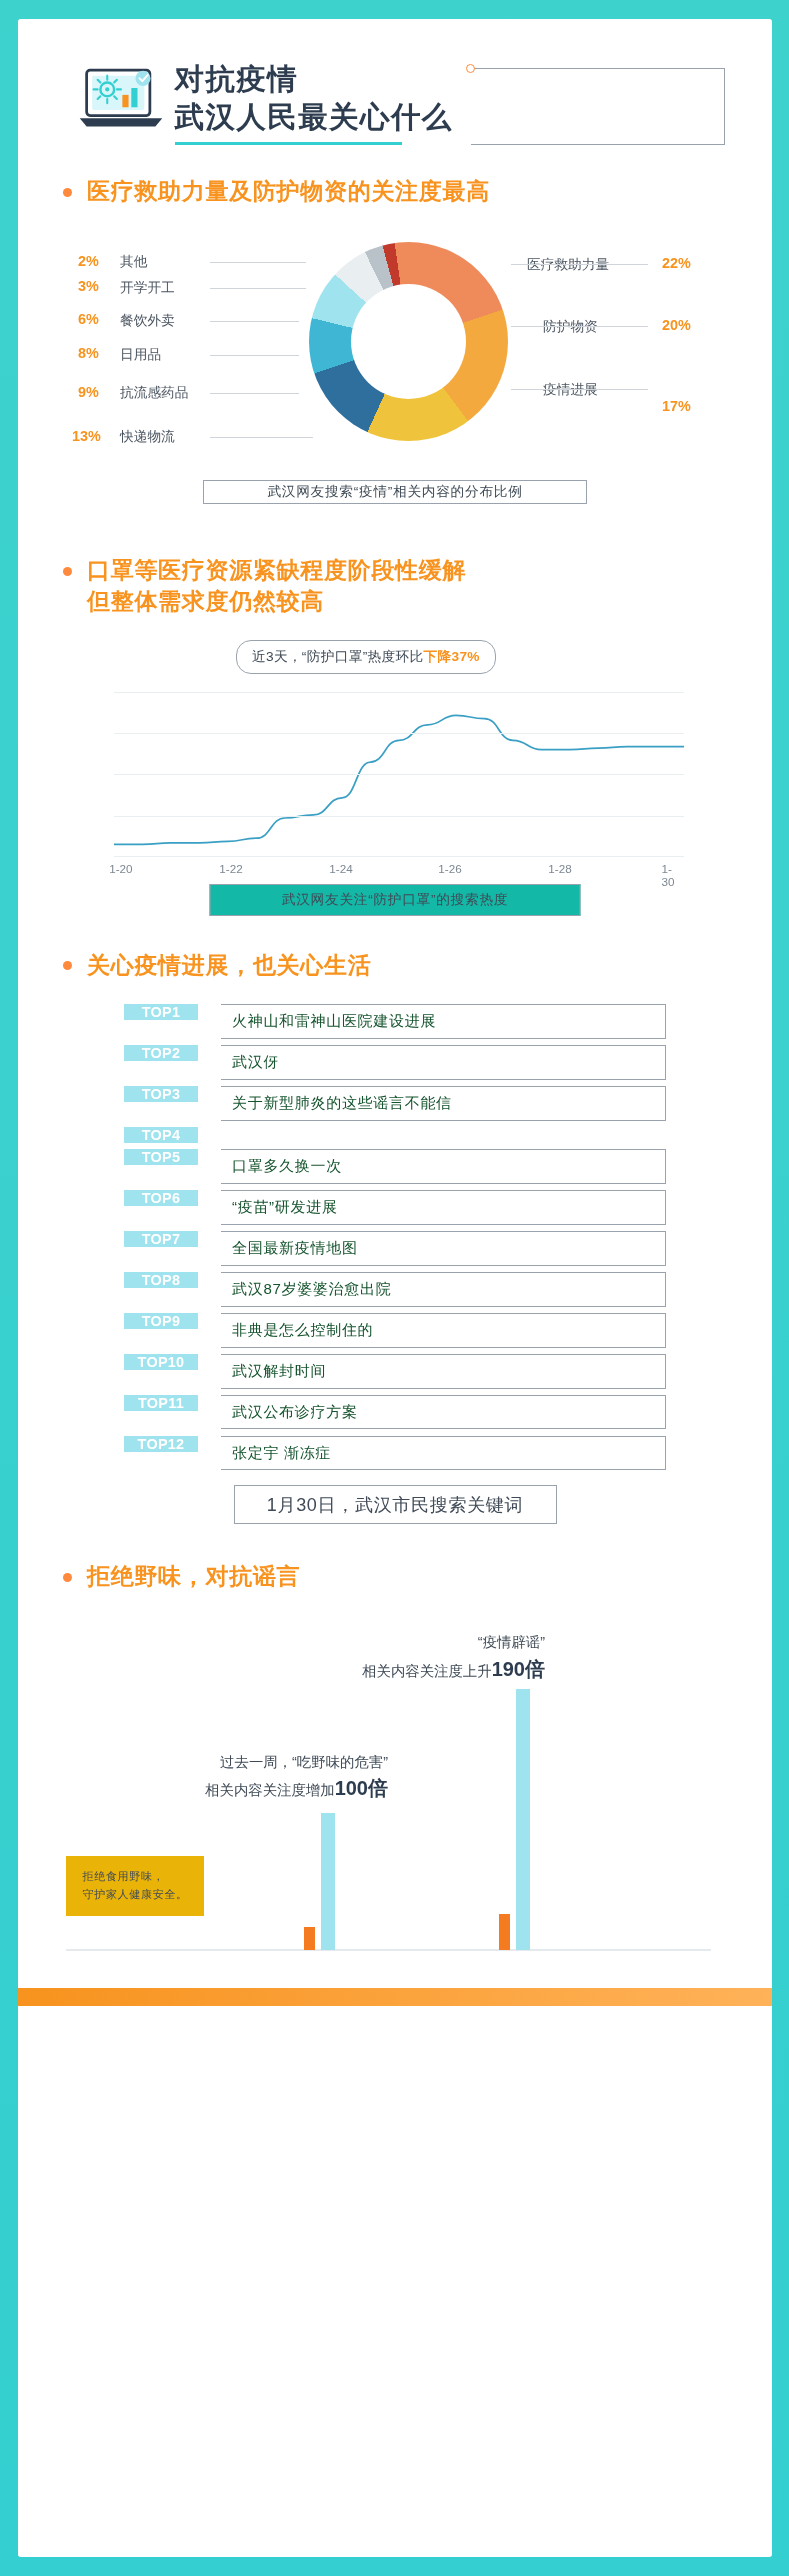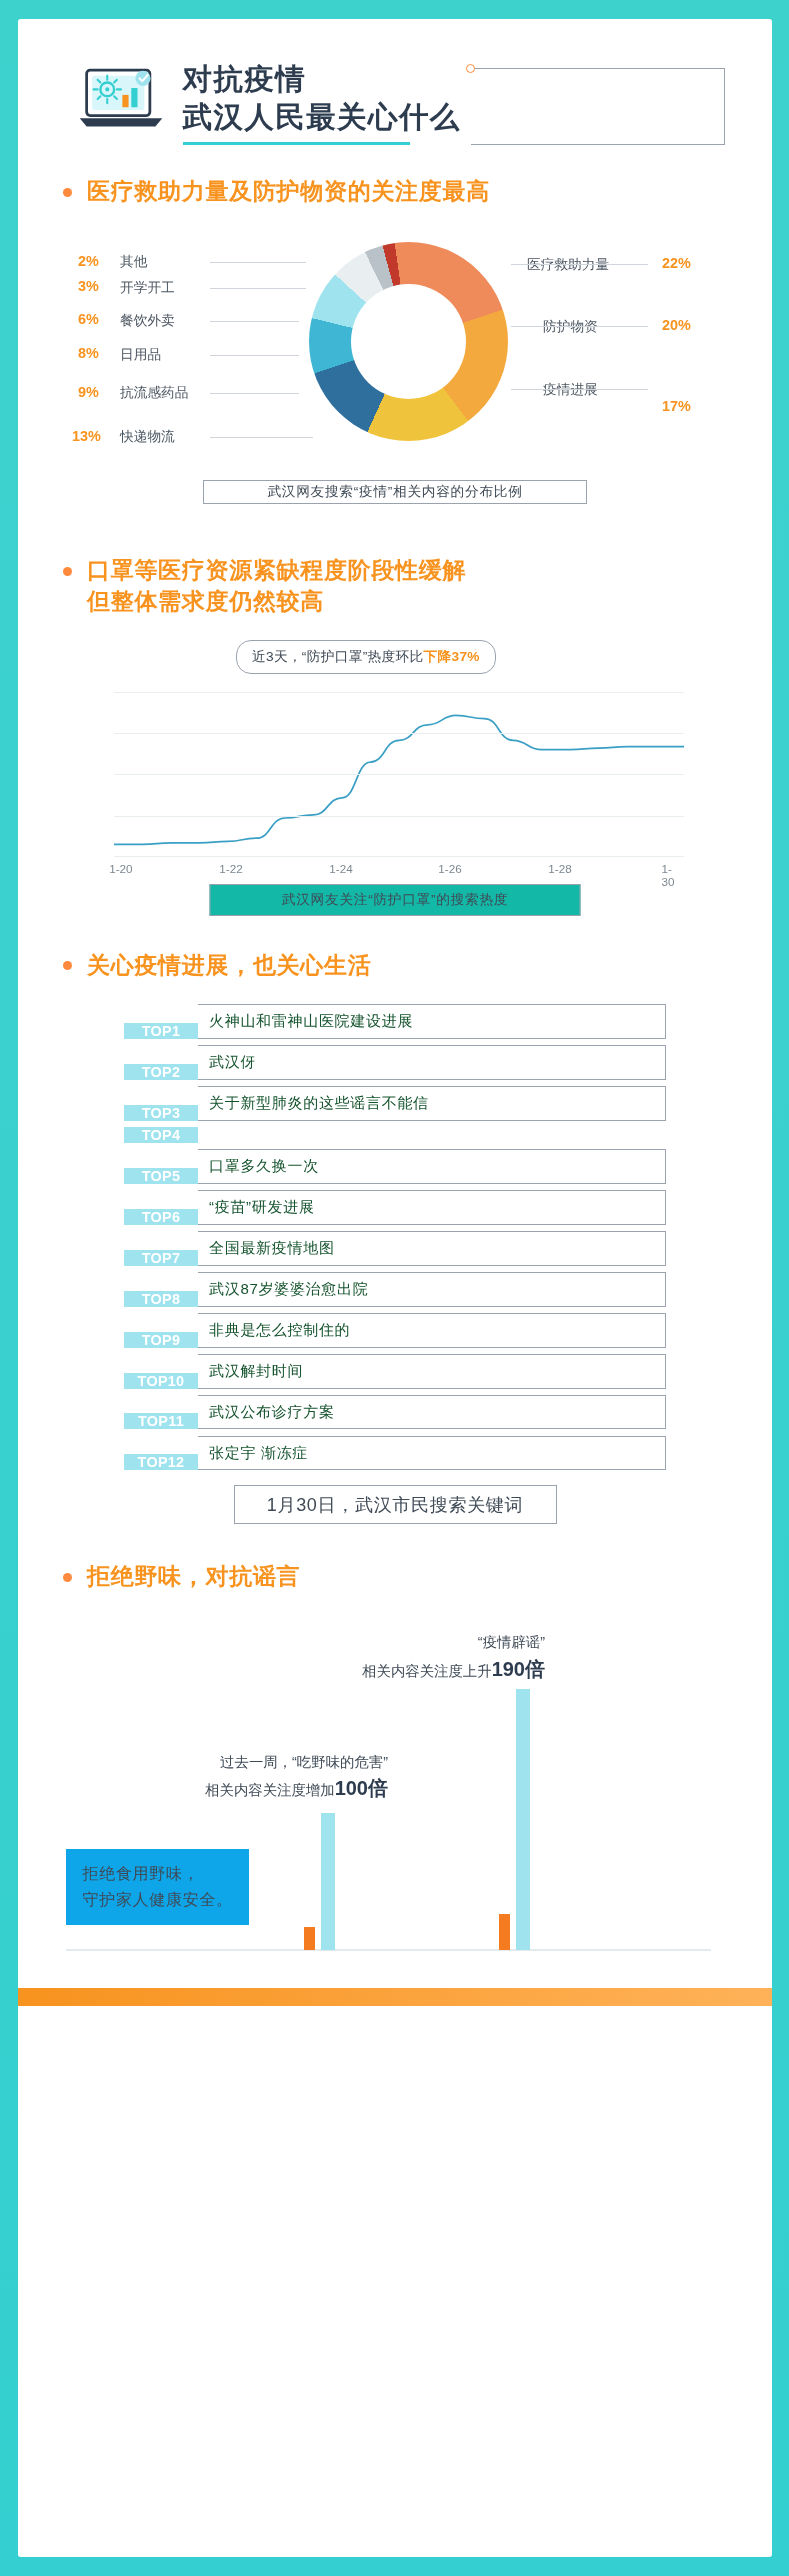--- a/index.html
+++ b/index.html
@@ -23,21 +23,20 @@
     width:754px;
     min-height:2538px;
     border-radius:2.7px;
     overflow:hidden;
   }
   
   .header {
     display:flex;
     align-items:center;
     padding:40px 0 0 59px;
-    gap:8px;
   }
   .hdr-icon {
     width:88px; height:80px;
     position:relative;
     flex:0 0 auto;
   }
   .hdr-title-wrap {
     position:relative;
     margin-left:9.6px;
   }
@@ -150,21 +149,21 @@
     position:absolute; left:50%; transform:translateX(-50%);
     top:246px;
     width:371px;
     border:0.7px solid #9aa3ad;
     text-align:center;font-size:13.7px;color:#3f4a56;padding:6.2px 0;
     background:#14b8a6; letter-spacing:0.7px;
   }
 
   
   .toplist { margin:23px auto 0; width:542px; }
-  .trow { display:flex; align-items:flex-end; margin-bottom:6.2px; }
+  .trow { display:flex; align-items:flex-start; margin-bottom:6.2px;gap:23px; }
   .tnum {
     width:74px; flex:0 0 auto;
     background:#9fe3ef;
     color:#ffffff;
     font-size:14.4px;
     font-weight:bold;
     display:flex;align-items:center;justify-content:center;
     letter-spacing:0.3px;
   }
   .ttext {
@@ -183,24 +182,24 @@
     text-align:center;font-size:18px;color:#3f4a56;padding:6.2px 0;
     letter-spacing:0.7px;
   }
 
   
   .bar-block { position:relative; margin-top:30px; height:384px; }
   .bar-note { position:absolute; font-size:14.4px; color:#3f4a56; line-height:1.55; text-align:right; }
   .bar-note .big { font-size:20px; font-weight:bold; color:#2d3c4e; }
   .quote {
     position:absolute;
-    left:48px; top:227px;
-    background:#0ea5e9;
+    left:48px; top:234px;
+    background:#eab308;
     padding:12.4px 16.5px;
-    font-size:16px;
+    font-size:11px;
     color:#3f4a56;
     line-height:1.6;
     letter-spacing:0.7px;
   }
   .baseline { position:absolute; left:48px; bottom:55px; width:645px; height:1.4px; background:#e4eaee; }
   .bar { position:absolute; bottom:56px; }
   .bottom-bar {
     position:absolute; left:0; bottom:0; width:754px; height:18px;
     background:linear-gradient(90deg,#f7931e,#ffb259);
   }

